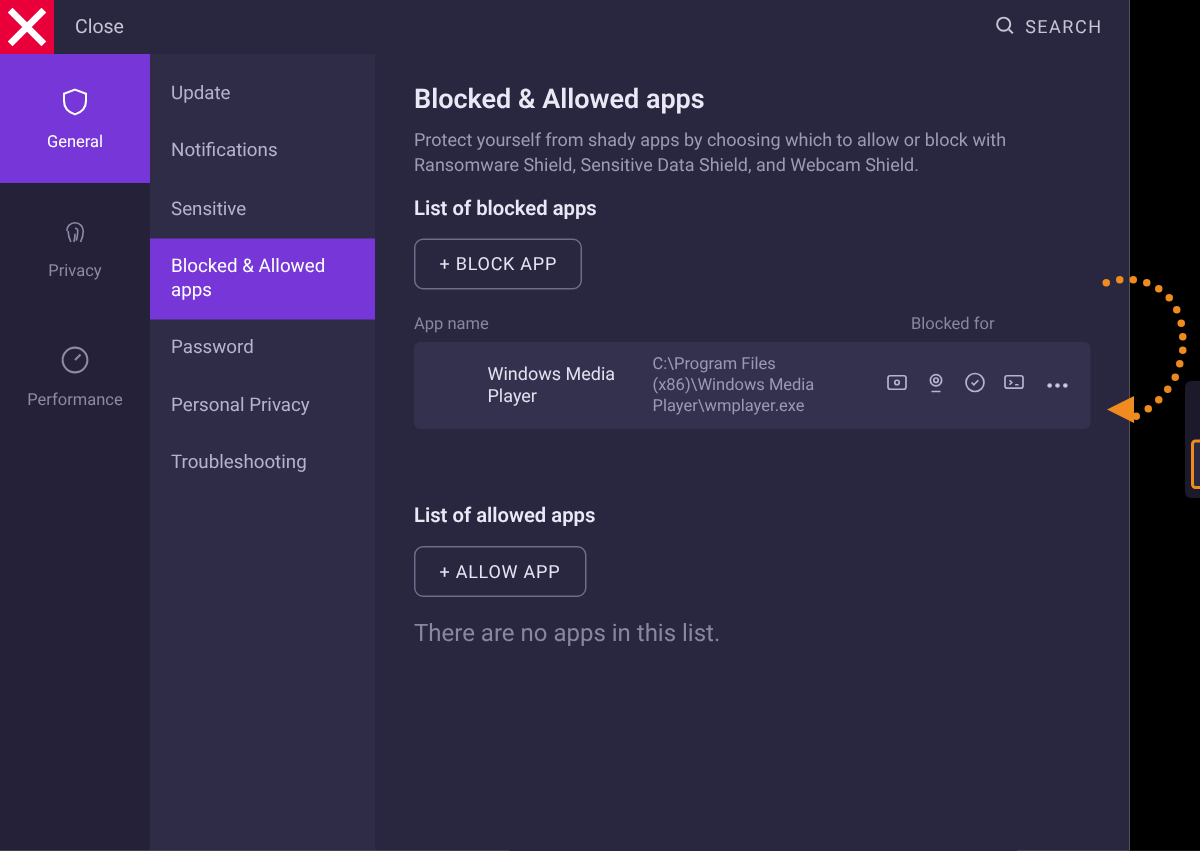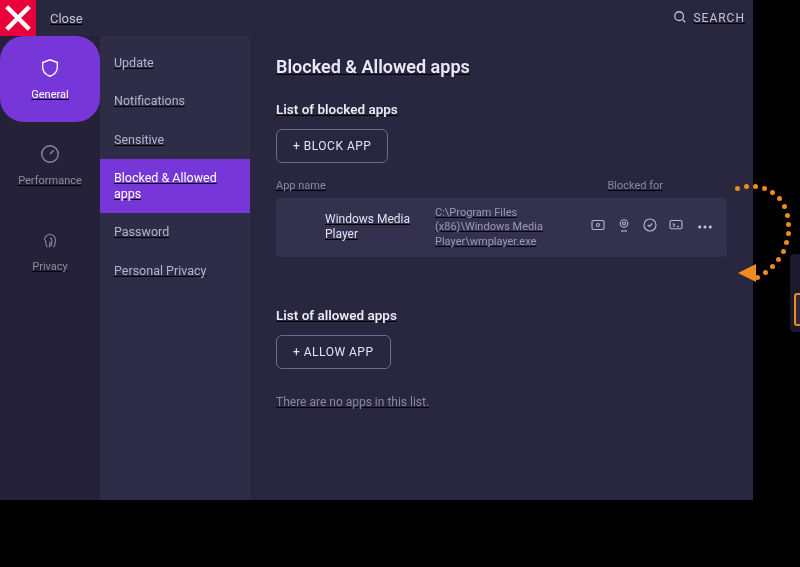--- a/index.html
+++ b/index.html
@@ -1,45 +1,45 @@
 <!DOCTYPE html>
 <html><head>
 <meta charset="utf-8">
 <style>
   * { box-sizing: border-box; margin: 0; padding: 0; font-family: -apple-system, BlinkMacSystemFont, "Segoe UI", Roboto, Arial, sans-serif; }
   body { background: #000; width: 800px; height: 567px; overflow: hidden; position: relative; }
-  .app { width: 753px; height: 500px; background: #fef9c3; display: flex; flex-direction: column; text-decoration: underline; }
+  .app { width: 753px; height: 567px; background: #fef9c3; display: flex; flex-direction: column; }
   .titlebar { height: 36px; display: flex; align-items: center; background: #292640; }
   .close-x { width: 36px; height: 36px; background: #e9003a; color: #fff; display: flex; align-items: center; justify-content: center; font-size: 18px; }
   .titlebar-label { color: #c7c4d6; font-size: 13px; padding-left: 14px; flex: 1; }
-  .search-area { display: flex; align-items: center; gap: 6px; color: #c7c4d6; font-size: 12px; letter-spacing: 1px; padding-right: 8px; }
+  .search-area { display: flex; align-items: center; gap: 6px; color: #c7c4d6; font-size: 12px; letter-spacing: 1px; padding-right: 18px; }
   .search-area svg { width: 14px; height: 14px; }
   .body { flex: 1; display: flex; }
   .rail { width: 100px; background: #242138; display: flex; flex-direction: column; }
-  .rail-item { display: flex; flex-direction: column; align-items: center; justify-content: center; gap: 6px; color: #8d89a6; font-size: 11px; height: 86px; cursor: pointer; border-radius: 24px; }
+  .rail-item { display: flex; flex-direction: column; align-items: center; justify-content: center; gap: 6px; color: #8d89a6; font-size: 11px; height: 86px; cursor: pointer; }
   .rail-item.active { background: #7636d8; color: #fff; }
   .rail-item svg { width: 22px; height: 22px; }
   .subnav { width: 150px; background: #2f2c48; display: flex; flex-direction: column; padding-top: 8px; }
   .subnav-item { color: #b7b3cc; font-size: 12.5px; padding: 11px 14px; cursor: pointer; line-height: 1.3; }
   .subnav-item.active { background: #7636d8; color: #fff; }
   .main { flex: 1; background: #292640; padding: 20px 26px; color: #eae8f4; overflow: visible; position: relative; }
   .page-title { font-size: 18px; font-weight: 600; }
   .page-desc { font-size: 12px; color: #9e9ab6; margin-top: 8px; line-height: 1.4; max-width: 460px; }
-  .section-title { font-size: 13.5px; font-weight: 600; margin-top: 24px; }
+  .section-title { font-size: 13.5px; font-weight: 600; margin-top: 12px; }
   .pill-btn { display: inline-block; border: 1px solid #6f6b8a; border-radius: 6px; padding: 9px 16px; color: #e6e3f2; font-size: 12px; letter-spacing: .5px; margin-top: 12px; background: transparent; cursor: pointer; text-align: center; }
   .table-head { display: flex; font-size: 11px; color: #8a86a2; margin-top: 16px; }
   .col-appname { flex: 0 0 120px; }
   .col-blocked { margin-left: auto; padding-right: 64px; }
   .row { display: flex; align-items: center; background: #34314f; border-radius: 4px; padding: 8px 10px; margin-top: 6px; position: relative; }
   .row-app { flex: 0 0 110px; font-size: 12px; color: #e3e0f0; line-height: 1.25; margin-left: 39px; }
   .row-path { flex: 1; font-size: 11px; color: #9c98b4; line-height: 1.3; }
   .row-icons { display: flex; gap: 8px; align-items: center; }
   .row-icons svg { width: 18px; height: 18px; stroke: #b8b4ce; }
   .more-btn { width: 24px; height: 24px; border-radius: 50%; display: flex; align-items: center; justify-content: center; color: #d9d6ea; }
-  .empty { font-size: 12px; color: #8a86a2; margin-top: 26px; }
+  .empty { font-size: 16px; color: #8a86a2; margin-top: 14px; }
   
   .ctxmenu { position: absolute; top: 218px; left: 540px; width: 196px; background: #1b192a; border-radius: 4px; box-shadow: 0 6px 18px rgba(0,0,0,.5); padding: 6px 0; z-index: 20; }
   .ctxmenu-item { font-size: 12.5px; color: #d7d4e6; padding: 9px 14px; cursor: pointer; }
   .ctxmenu-item.hl { background: #2b2840; border: 2px solid #ef8b1f; border-radius: 3px; margin: 0 4px; padding: 7px 10px; }
   .arrow-head { position: absolute; top: 252px; left: 743px; z-index: 21; }
   .dots { position: absolute; pointer-events: none; z-index: 19; }
   .dot { width: 5px; height: 5px; background: #ef8b1f; border-radius: 50%; position: absolute; }
 </style>
 </head>
 <body>
@@ -70,48 +70,50 @@
       <div class="rail-item active">
         <span>
           <svg viewBox="0 0 24 24" fill="none" stroke="currentColor" stroke-width="1.5">
               <path d="M12 3l8 3v5c0 5-3.5 8.5-8 10-4.5-1.5-8-5-8-10V6l8-3z"></path>
             </svg>
         </span>
         <span>General</span>
       </div>
       <div class="rail-item">
         <span>
+          <svg viewBox="0 0 24 24" fill="none" stroke="currentColor" stroke-width="1.2">
+              <path d="M6 12a6 6 0 0112 0c0 3-1 6-2 8M9 20c-1-2-2-5-2-8M12 6a6 6 0 016 6M12 10a2 2 0 012 2c0 3-.5 5-1 7M12 14c0 2-.3 4-.8 6"></path>
+            </svg>
+        </span>
+        <span>Privacy</span>
+      </div>
+      <div class="rail-item">
+        <span>
           <svg viewBox="0 0 24 24" fill="none" stroke="currentColor" stroke-width="1.5">
               <circle cx="12" cy="12" r="9"></circle>
               <path d="M12 12l4-4"></path>
             </svg>
         </span>
         <span>Performance</span>
-      </div>
-      <div class="rail-item">
-        <span>
-          <svg viewBox="0 0 24 24" fill="none" stroke="currentColor" stroke-width="1.2">
-              <path d="M6 12a6 6 0 0112 0c0 3-1 6-2 8M9 20c-1-2-2-5-2-8M12 6a6 6 0 016 6M12 10a2 2 0 012 2c0 3-.5 5-1 7M12 14c0 2-.3 4-.8 6"></path>
-            </svg>
-        </span>
-        <span>Privacy</span>
       </div>
     </div>
 
     <div class="subnav">
       <div class="subnav-item">Update</div>
       <div class="subnav-item">Notifications</div>
       <div class="subnav-item">Sensitive</div>
       <div class="subnav-item active">Blocked &amp; Allowed apps</div>
       <div class="subnav-item">Password</div>
       <div class="subnav-item">Personal Privacy</div>
+      <div class="subnav-item">Troubleshooting</div>
     </div>
 
     <div class="main">
       <div class="page-title">Blocked &amp; Allowed apps</div>
+      <div class="page-desc">Protect yourself from shady apps by choosing which to allow or block with Ransomware Shield, Sensitive Data Shield, and Webcam Shield.</div>
 
       <div class="section-title">List of blocked apps</div>
       <button class="pill-btn">+ BLOCK APP</button>
 
       <div class="table-head">
         <div class="col-appname">App name</div>
         <div class="col-blocked">Blocked for</div>
       </div>
 
       <div class="row">

